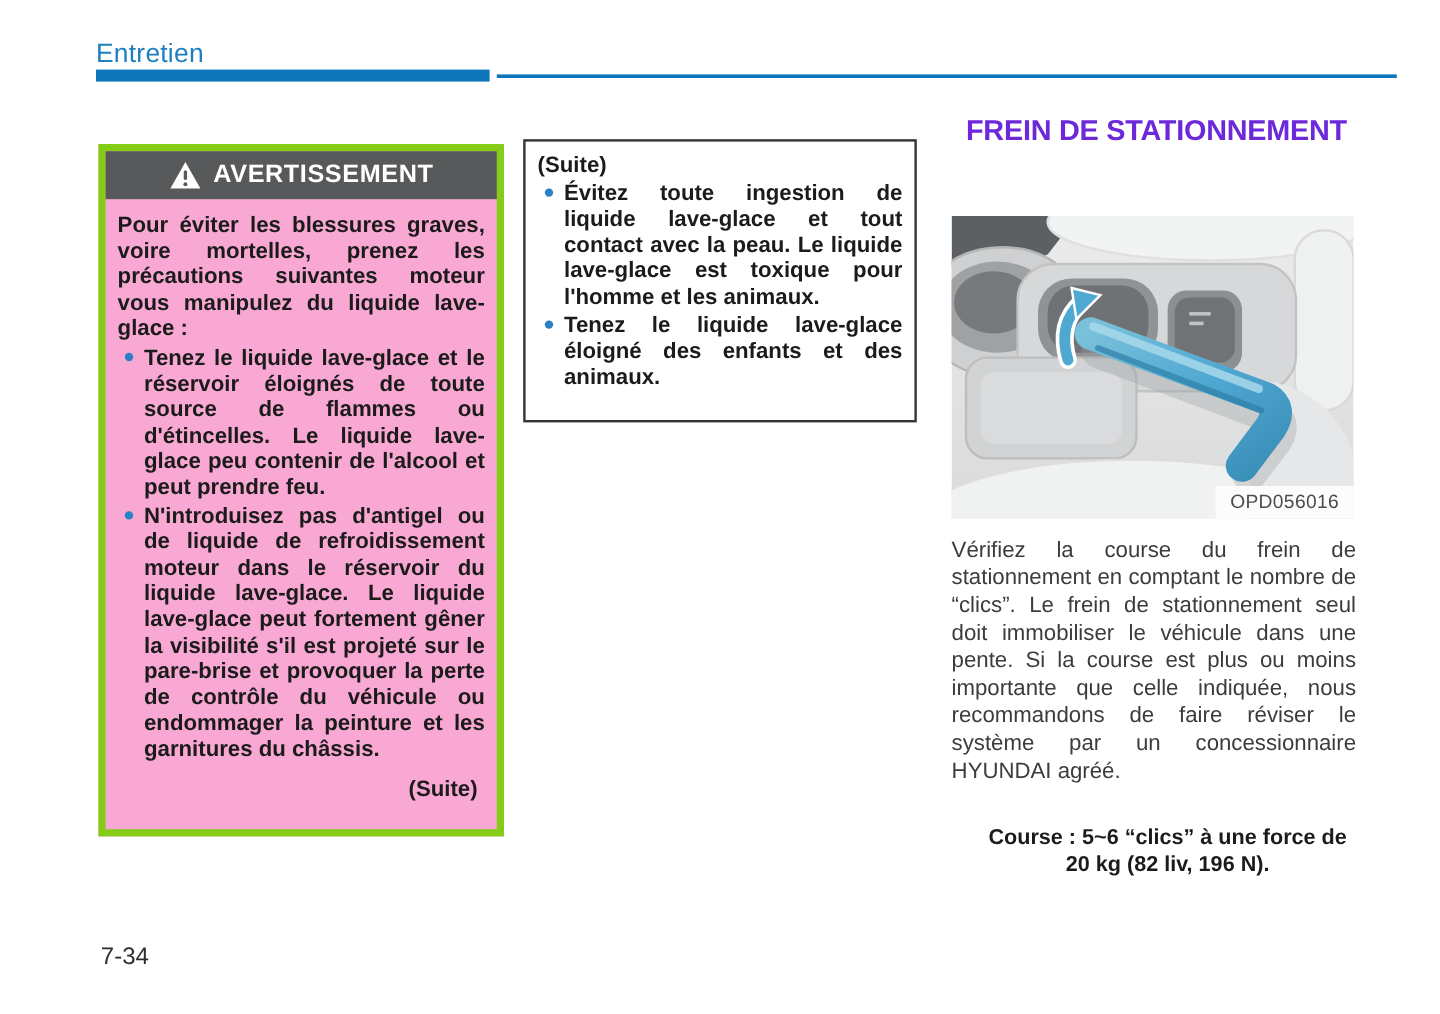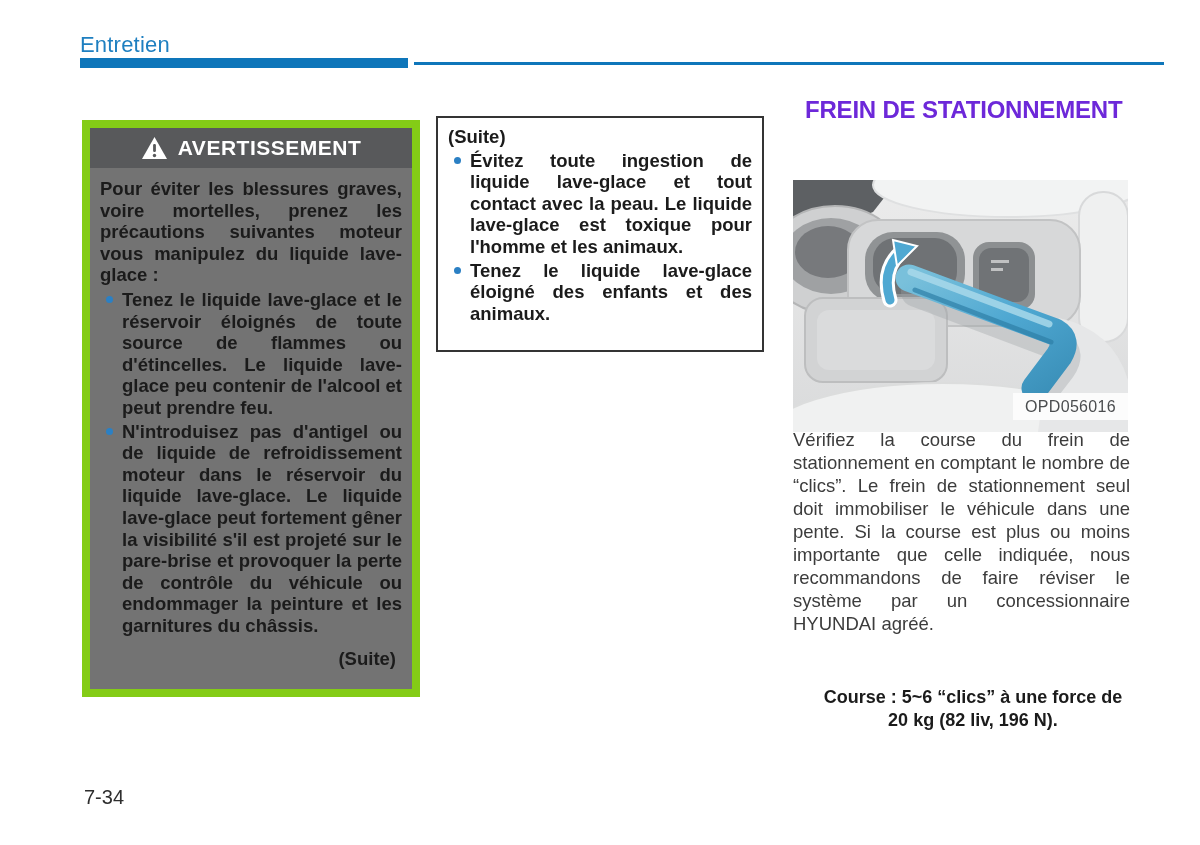--- a/index.html
+++ b/index.html
@@ -13,21 +13,21 @@
   .chapter-label {
     position:absolute; left:80px; top:32px;
     font-size:22px; color:#1e7fc0; letter-spacing:0.2px;
   }
   .rule-thick { position:absolute; left:80px; top:58px; width:328px; height:10px; background:#0e76ba; }
   .rule-thin  { position:absolute; left:414px; top:62px; width:786px; height:3px; background:#0e76ba; }
 
   
   .warning-box {
     position:absolute; left:82px; top:120px; width:338px; height:577px;
-    border:8px solid #84cc16; background:#737373;
+    border:6px solid #84cc16; background:#f9a8d4;
   }
   .warning-header {
     height:40px; background:#58595b; display:flex; align-items:center; justify-content:center; gap:10px;
   }
   .warning-header .wtitle { color:#ffffff; font-weight:bold; font-size:21px; letter-spacing:0.5px; }
   .box-body {
     padding:10px 10px 0 10px; font-weight:bold; font-size:18.5px; line-height:21.6px; color:#1b1b1b;
   }
   .box-body p { margin:0 0 3px 0; text-align:justify; }
   ul.bullets { list-style:none; margin:2px 0 0 0; padding:0; }
@@ -47,26 +47,26 @@
     position:absolute; left:793px; top:84px; width:400px; margin:12px;
     font-size:24px; font-weight:bold; color:#6d28d9; letter-spacing:-0.2px;
   }
   .section-subtitle {
     position:absolute; left:793px; top:116px; width:285px; margin:0;
     font-size:19.5px; font-weight:bold; color:#3d90c5; line-height:22px;
   }
   .figure { position:absolute; left:793px; top:180px; width:335px; height:252px; }
   .figure svg { display:block; width:335px; height:252px; }
   .fig-label {
-    position:absolute; right:0; bottom:12px; width:115px; height:27px; background:#fcfcfc;
+    position:absolute; right:0; bottom:0; width:115px; height:27px; background:#fcfcfc;
     display:flex; align-items:center; justify-content:center;
     font-size:16px; color:#4b4d4f; letter-spacing:0.3px;
   }
   .section-body {
-    position:absolute; left:793px; top:428px; width:337px; margin:0;
+    position:absolute; left:793px; top:446px; width:337px; margin:0;
     font-size:18.5px; color:#3c3c3c; line-height:23px; text-align:justify;
   }
   .course-note {
     position:absolute; left:791px; top:674px; width:340px; margin:12px;
     font-size:18px; font-weight:bold; color:#1b1b1b; line-height:23px; text-align:center;
   }
 
   .page-num { position:absolute; left:84px; top:786px; font-size:20px; color:#2e2e2e; }
 </style>
 </head>

